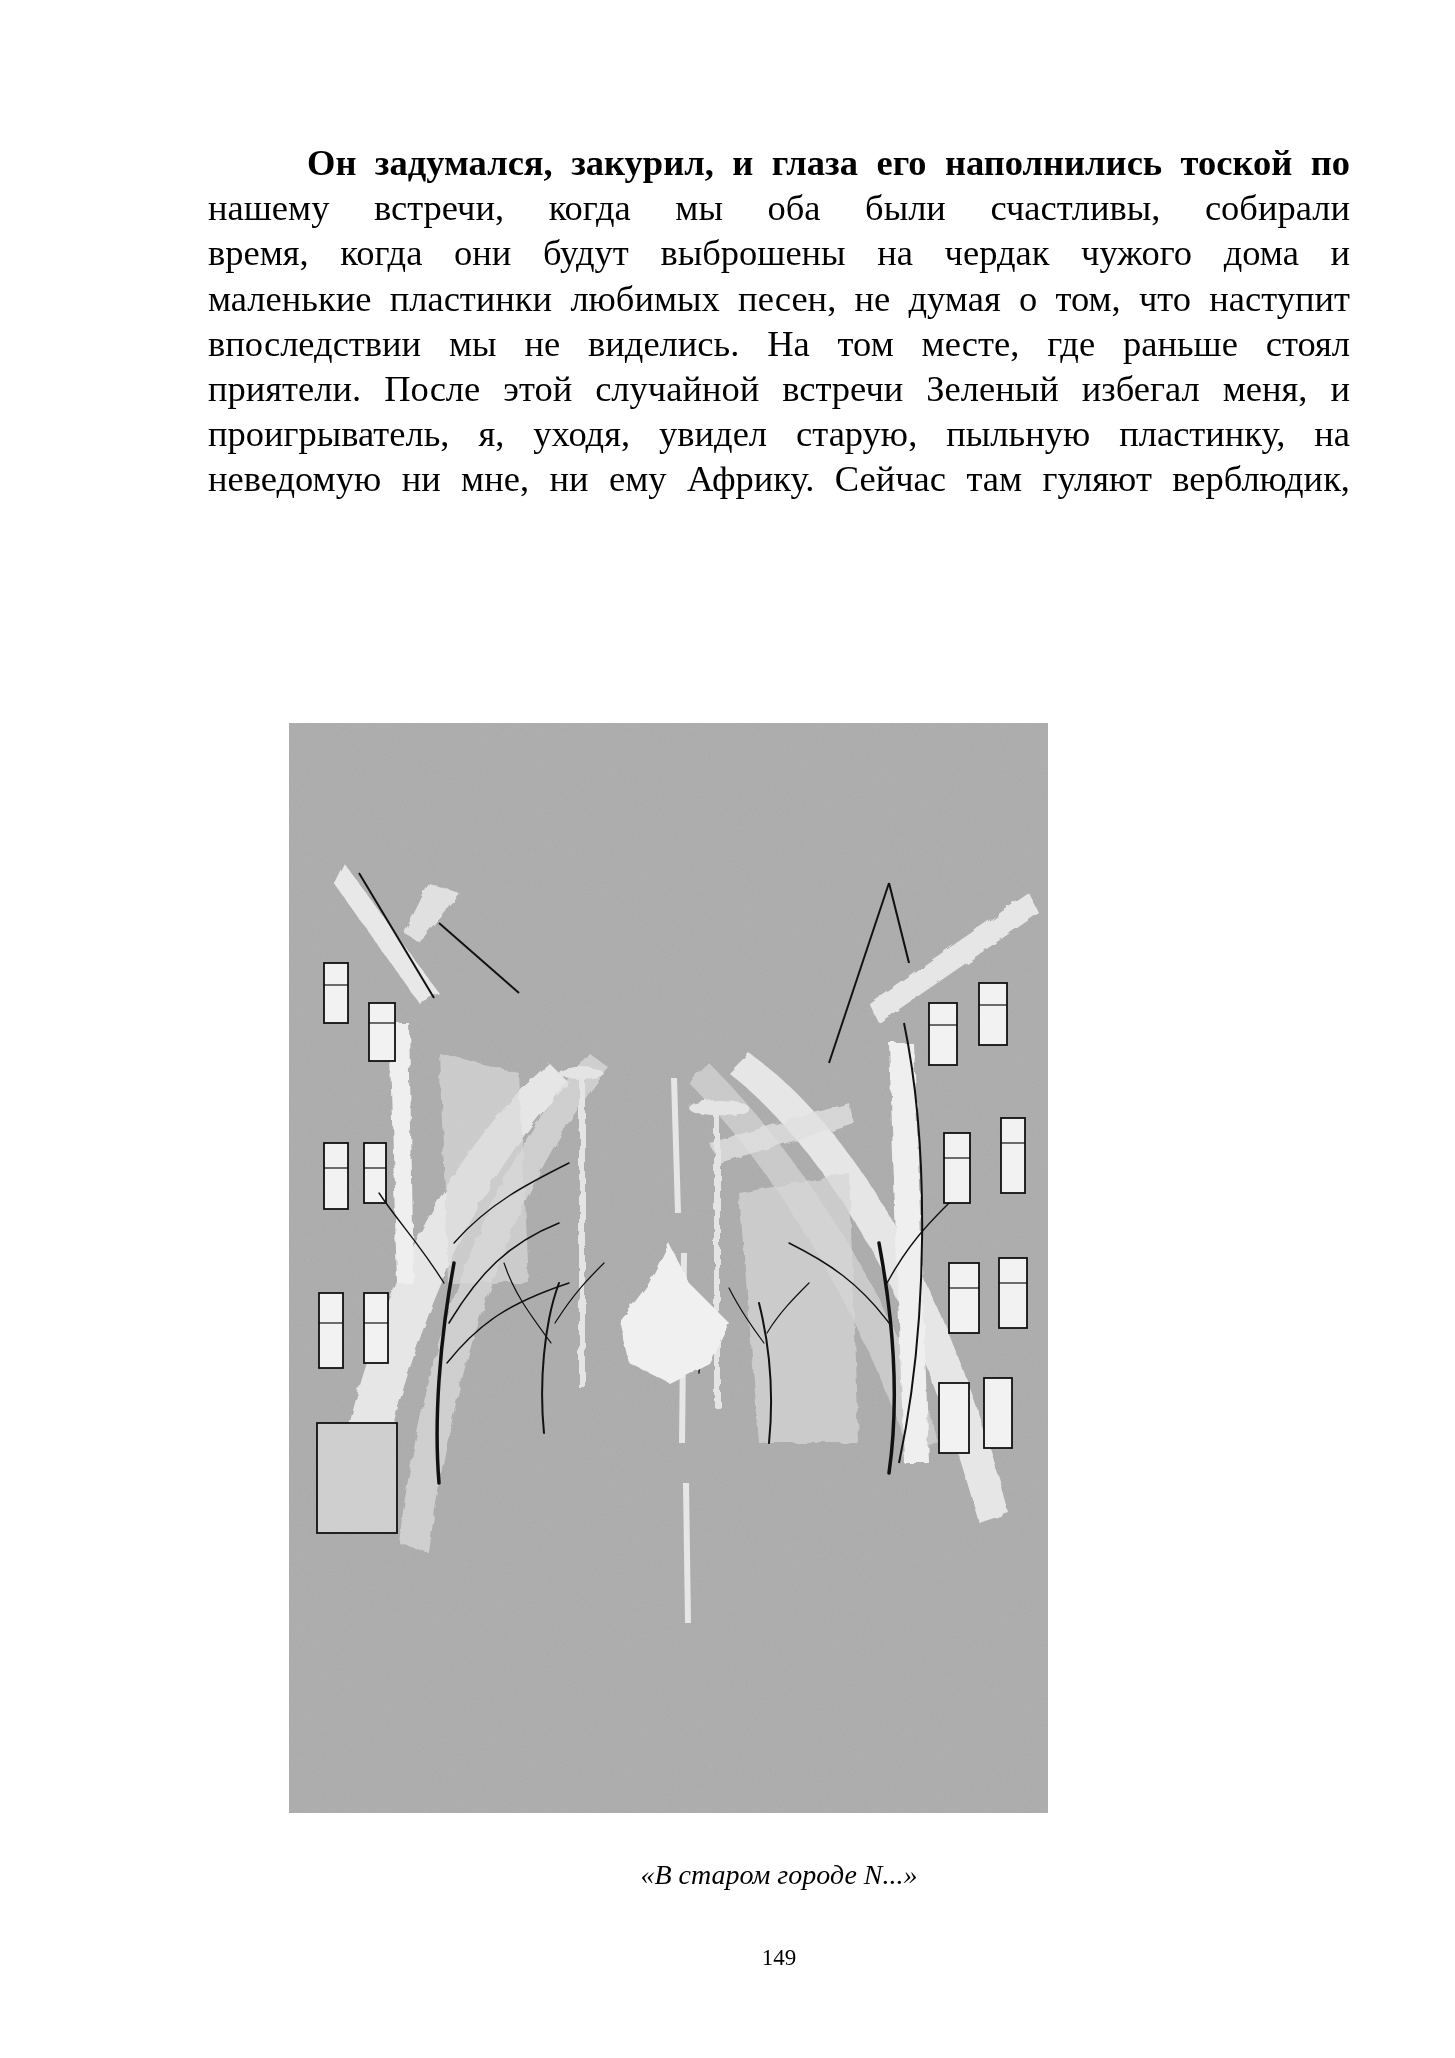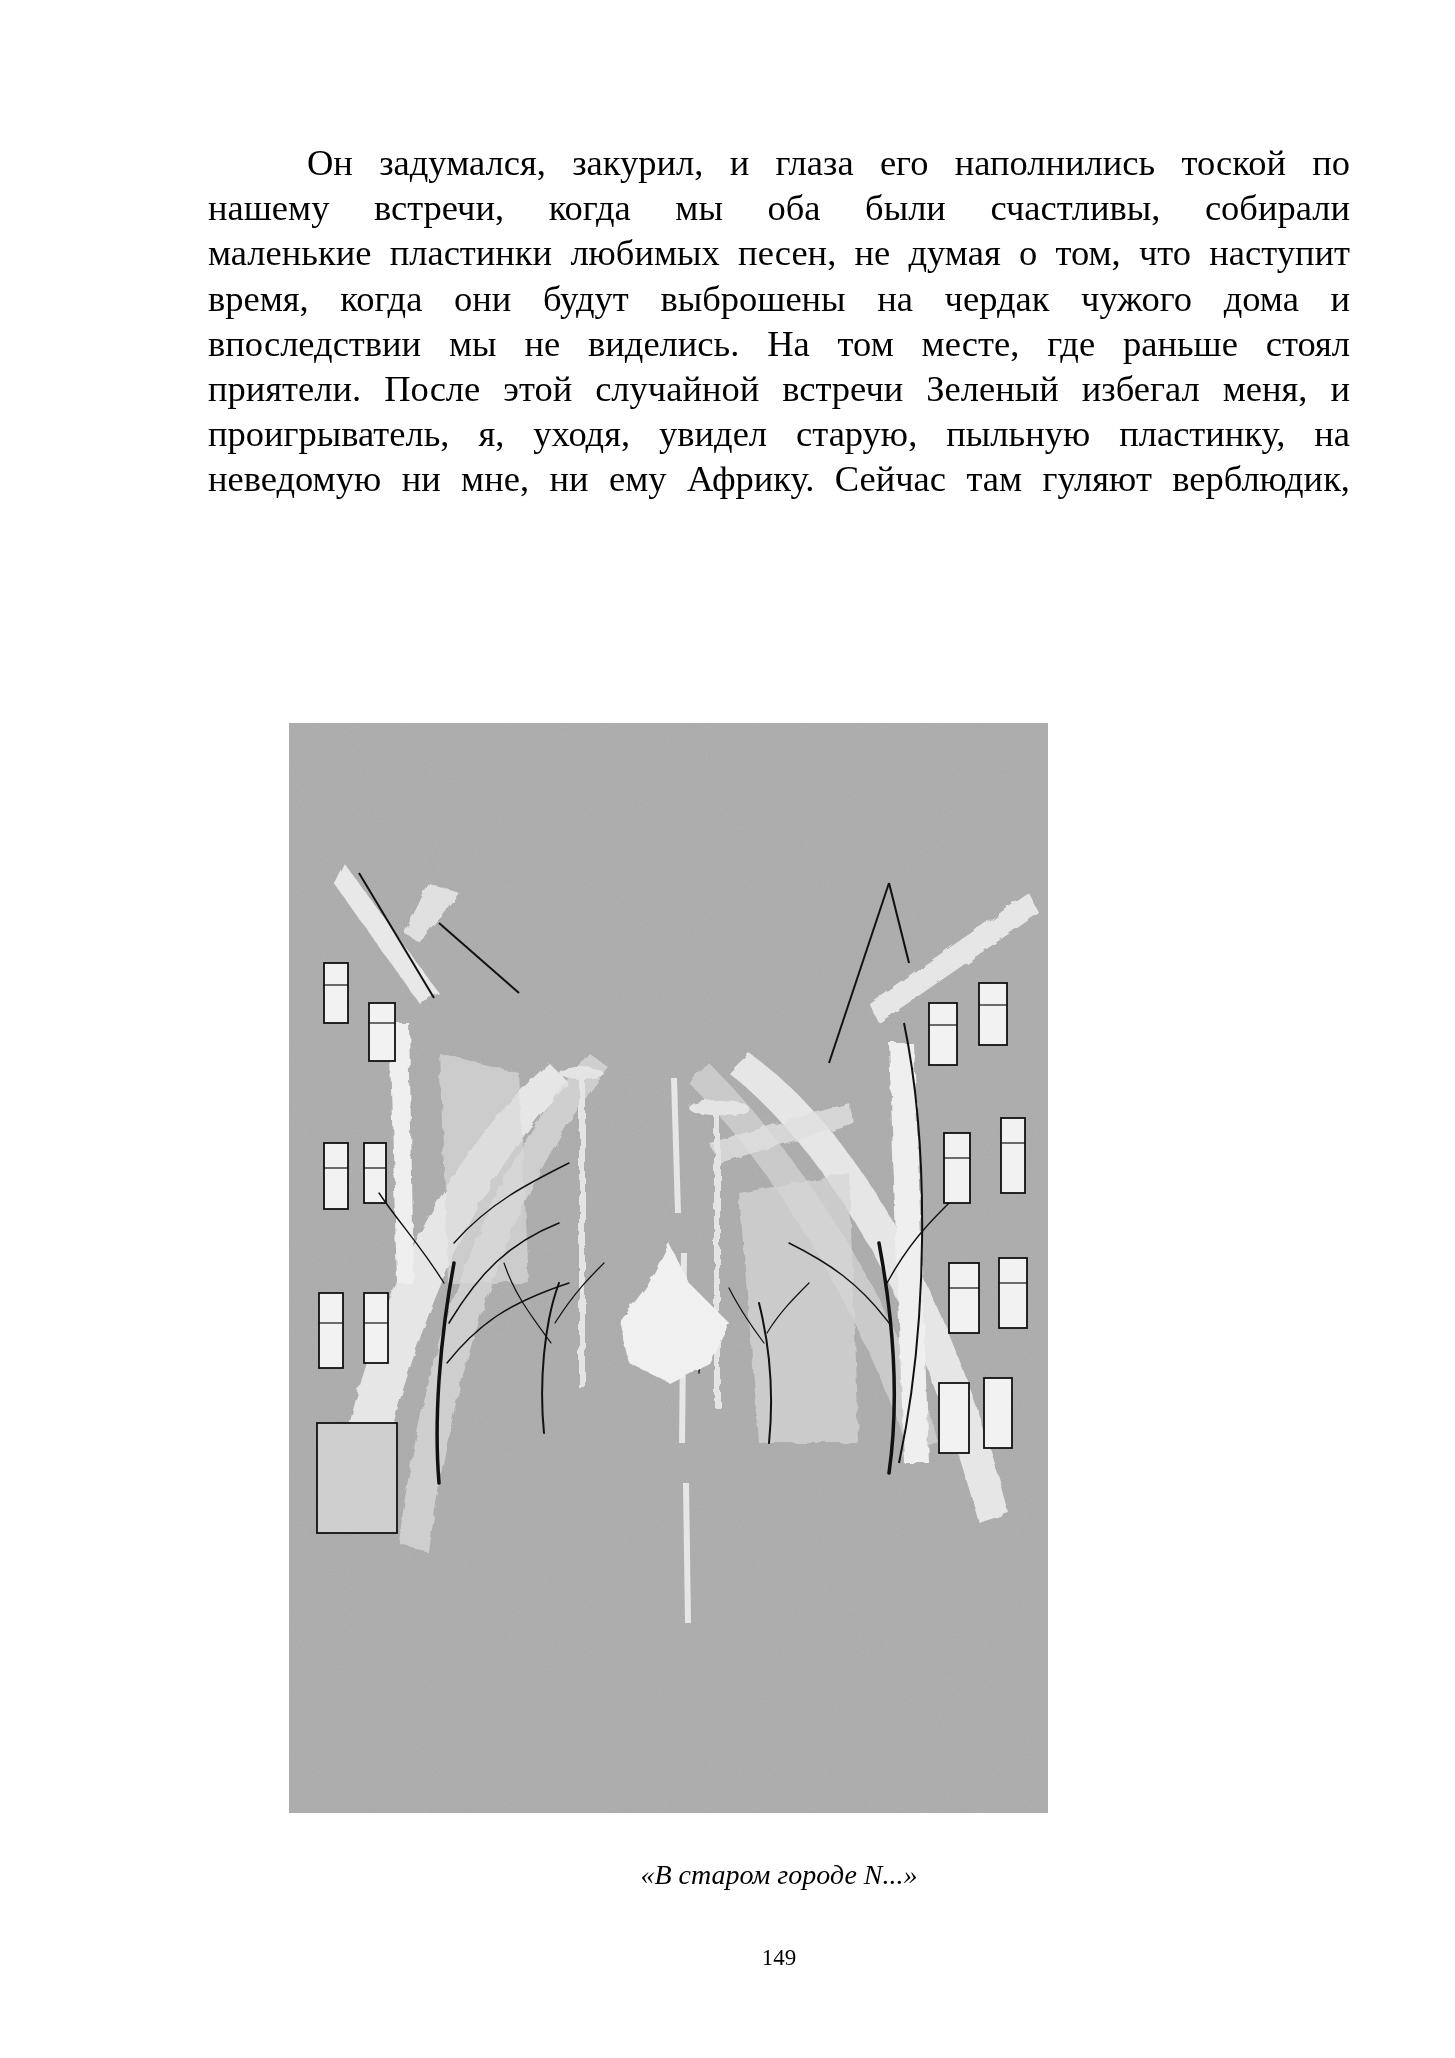--- a/index.html
+++ b/index.html
@@ -31,21 +31,21 @@
     .line {
       display: block;
       font-size: 36.5px;
       line-height: 45.2px;
       height: 45.2px;
       white-space: nowrap;
       text-align: justify;
       text-align-last: justify;
       overflow: visible;
     }
-    .line.first { text-indent: 99px; }
+    .line.first { text-indent: 99px; font-weight: bold; }
     .line.last { text-align-last: left; }
 
     .illustration {
       position: absolute;
       left: 289px;
       top: 723px;
       width: 759px;
       height: 1090px;
       background: #a9a9a9;
       overflow: hidden;
@@ -75,22 +75,22 @@
     }
   </style>
 </head>
 <body>
 
 <div class="page">
 
   <div class="body-text">
     <span class="line first">Он задумался, закурил, и глаза его наполнились тоской по</span>
     <span class="line">нашему встречи, когда мы оба были счастливы, собирали</span>
+    <span class="line">время, когда они будут выброшены на чердак чужого дома и</span>
     <span class="line">маленькие пластинки любимых песен, не думая о том, что наступит</span>
-    <span class="line">время, когда они будут выброшены на чердак чужого дома и</span>
     <span class="line">впоследствии мы не виделись. На том месте, где раньше стоял</span>
     <span class="line">приятели. После этой случайной встречи Зеленый избегал меня, и</span>
     <span class="line">проигрыватель, я, уходя, увидел старую, пыльную пластинку, на</span>
     <span class="line">неведомую ни мне, ни ему Африку. Сейчас там гуляют верблюдик,</span>
   </div>
 
   <div class="illustration">
     <svg width="759" height="1090" viewBox="0 0 759 1090" xmlns="http://www.w3.org/2000/svg">
       <defs>
         <filter id="grain" x="0" y="0" width="100%" height="100%">

